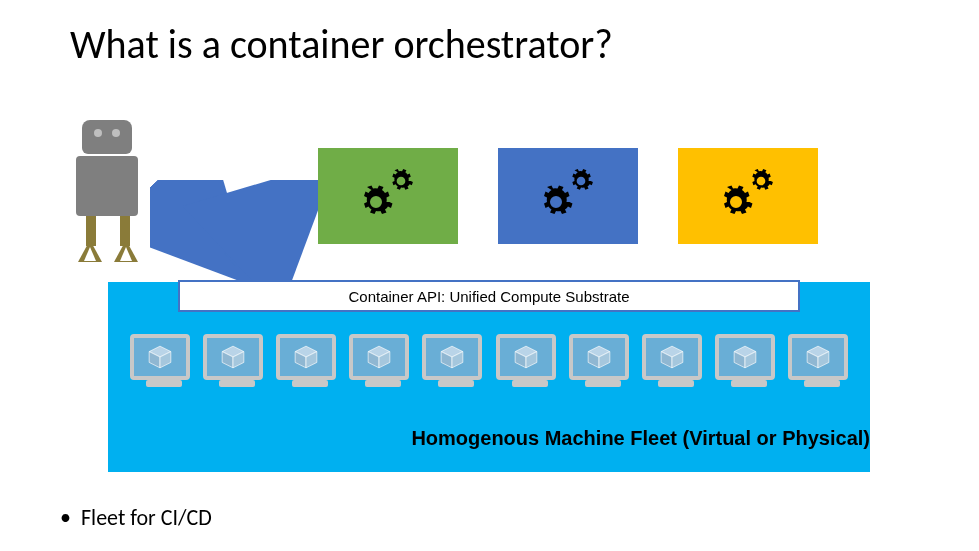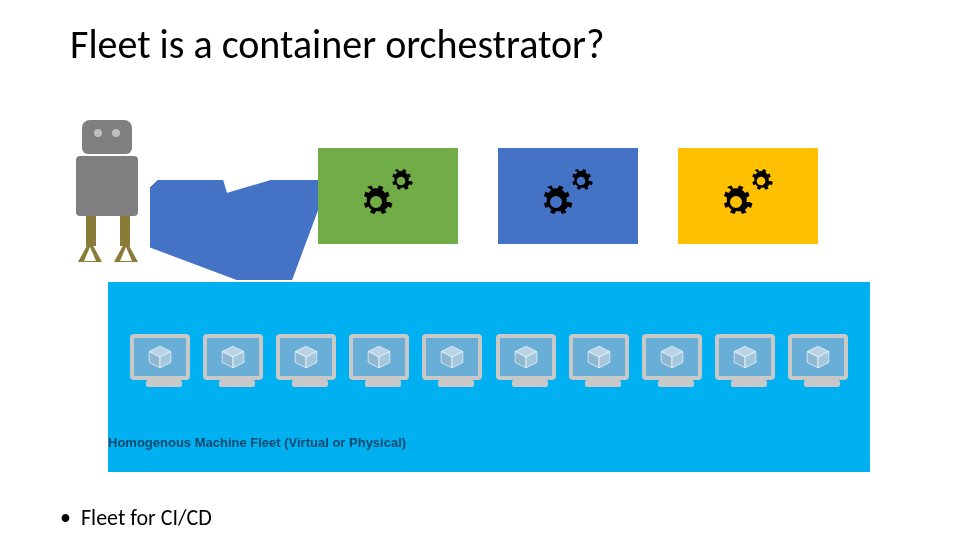--- a/index.html
+++ b/index.html
@@ -122,46 +122,46 @@
     position: absolute;
     bottom: -11px; left: 12px;
     width: 36px; height: 7px;
     background: #c8c8c8;
     border-radius: 2px;
   }
   .cube { width: 26px; height: 26px; }
   .fleet-label {
     position: absolute;
     bottom: 22px; left: 0; right: 0;
-    text-align: left;
+    text-align: right;
     font-family: Arial, sans-serif;
-    font-size: 13px;
+    font-size: 20px;
     font-weight: bold;
-    color: #0c4a6e;
+    color: #000000;
   }
   
   .bullet-row {
     position: absolute;
     bottom: 20px;
     left: 60px;
     font-family: Calibri, "Segoe UI", Arial, sans-serif;
     font-size: 22px;
     display: flex;
     align-items: center;
   }
   .bullet-row::before {
     content: "•";
     margin-right: 10px;
     font-size: 22px;
   }
 </style>
 </head>
 <body>
 
-<div class="slide-title">Fleet is a container orchestrator?</div>
+<div class="slide-title">What is a container orchestrator?</div>
 
 <div class="robot">
   <div class="robot-head">
     <div class="robot-eye l"></div>
     <div class="robot-eye r"></div>
   </div>
   <div class="robot-body"></div>
   <div class="robot-leg l"></div>
   <div class="robot-leg r"></div>
   <div class="robot-foot l"></div>
@@ -212,20 +212,23 @@
           <path d="M12 8a4 4 0 100 8 4 4 0 000-8zm9 4l2 1-1 3-2-1a8 8 0 01-2 2l1 2-3 1-1-2a8 8 0 01-3 0l-1 2-3-1 1-2a8 8 0 01-2-2l-2 1-1-3 2-1a8 8 0 010-3l-2-1 1-3 2 1a8 8 0 012-2L6 2l3-1 1 2a8 8 0 013 0l1-2 3 1-1 2a8 8 0 012 2l2-1 1 3-2 1a8 8 0 010 3z"></path>
         </svg>
       <svg width="26" height="26" viewBox="0 0 24 24" style="top:0;left:30">
           <path d="M12 8a4 4 0 100 8 4 4 0 000-8zm9 4l2 1-1 3-2-1a8 8 0 01-2 2l1 2-3 1-1-2a8 8 0 01-3 0l-1 2-3-1 1-2a8 8 0 01-2-2l-2 1-1-3 2-1a8 8 0 010-3l-2-1 1-3 2 1a8 8 0 012-2L6 2l3-1 1 2a8 8 0 013 0l1-2 3 1-1 2a8 8 0 012 2l2-1 1 3-2 1a8 8 0 010 3z"></path>
         </svg>
     </div>
   </div>
 </div>
 
 <div class="substrate">
+  <div class="api-bar">
+    <span>Container API: Unified Compute Substrate</span>
+  </div>
   <div class="machines" id="machines">
       <div class="machine">
         <div class="monitor">
           <svg class="cube" viewBox="0 0 24 24">
             <g fill="#b9d4e8" stroke="#ffffff" stroke-width="0.6">
               <path d="M12 2 L22 7 L12 12 L2 7 Z"></path>
               <path d="M2 7 L12 12 L12 22 L2 17 Z" fill="#8fb7d2"></path>
               <path d="M22 7 L12 12 L12 22 L22 17 Z" fill="#a5c7dd"></path>
             </g>
           </svg>

